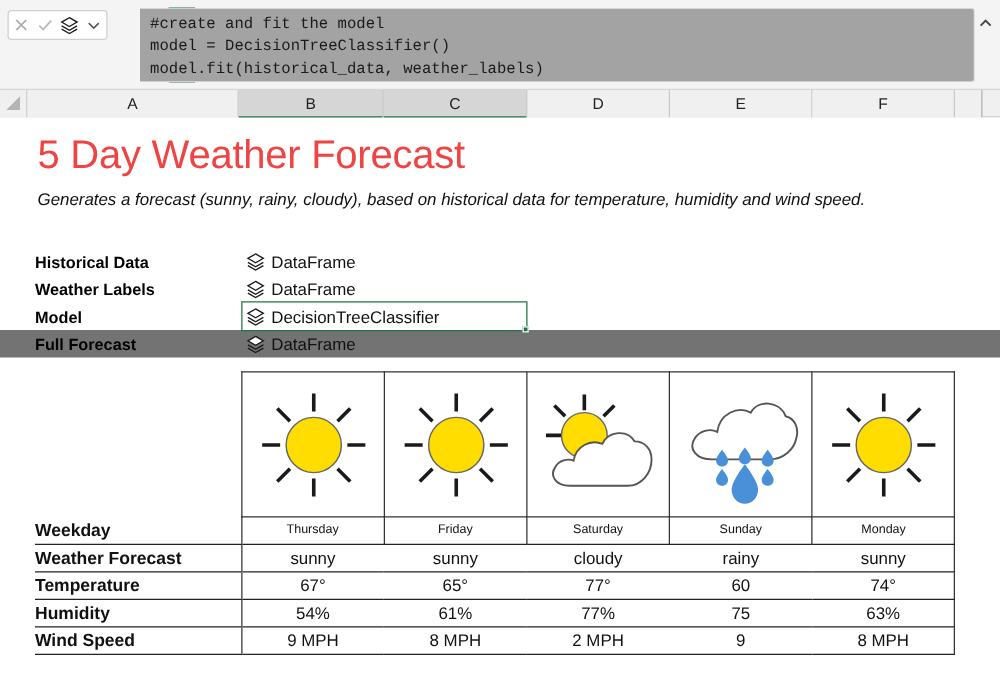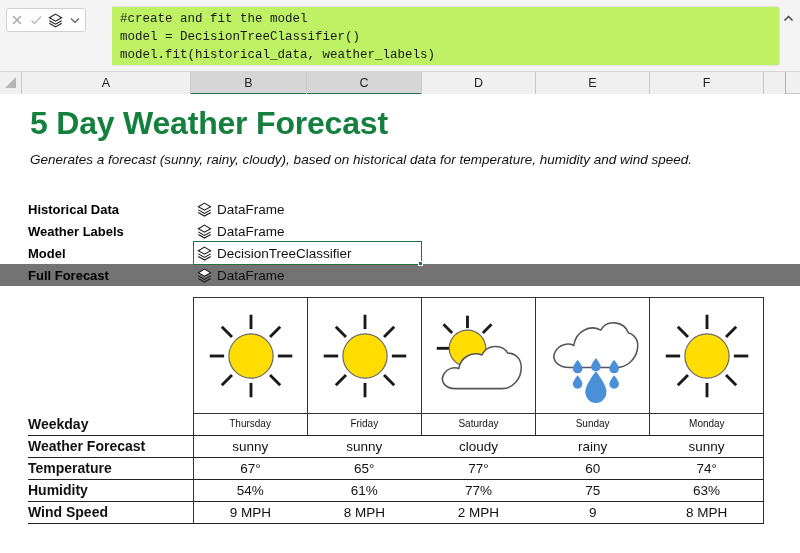--- a/index.html
+++ b/index.html
@@ -38,21 +38,21 @@
     font-size:11px; font-weight:bold;
     display:flex; align-items:flex-start; justify-content:center;
     padding-top:5px;
     font-family:"Liberation Sans", sans-serif;
     letter-spacing:0.3px;
     margin-left:44px;
   }
   .code-area {
     position:absolute; left:112px; top:6px;
     width:668px; height:60px;
-    background:#bef264;
+    background:#a3a3a3;
     border:1px solid #e2e2e2;
     border-left:none;
     border-radius:0 3px 3px 0;
     padding:3px 0 0 8px;
     overflow:hidden;
   }
   .code-line {
     font-family:"Liberation Mono", monospace;
     font-size:12.5px;
     line-height:18px;
@@ -92,21 +92,21 @@
   .colhdr.sel::after {
     content:""; position:absolute; left:0; right:0; bottom:-1px; height:2px;
     background:#217346;
   }
 
   
   .sheet { position:absolute; left:0; top:94px; width:800px; height:459px; background:#fff; }
 
   .title {
     position:absolute; left:30px; top:11px;
-    font-size:32px; font-weight:bold; color:#15803d;
+    font-size:32px; font-weight:normal; color:#ef4444;
     letter-spacing:-0.2px;
   }
   .subtitle {
     position:absolute; left:30px; top:58px;
     font-size:13.5px; font-style:italic; color:#111;
   }
 
   
   .param-row { position:absolute; left:0; width:800px; height:22px; }
   .param-row.shaded { background:#737373; }

